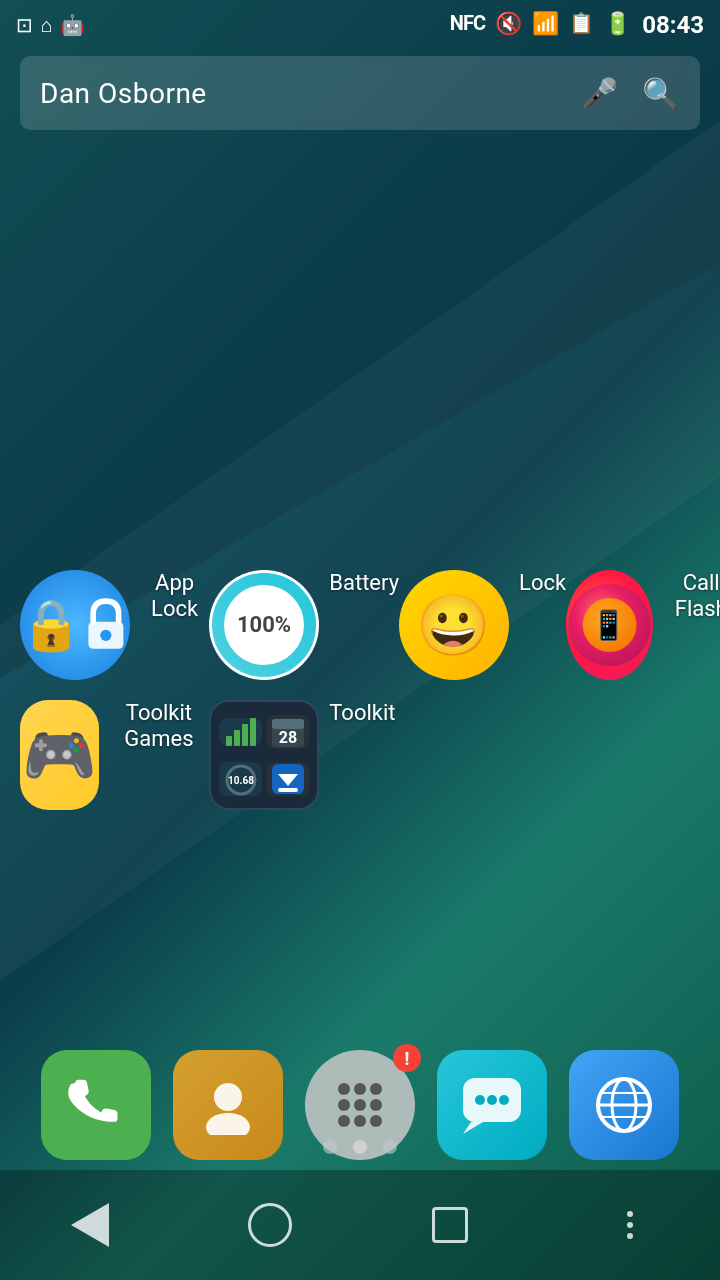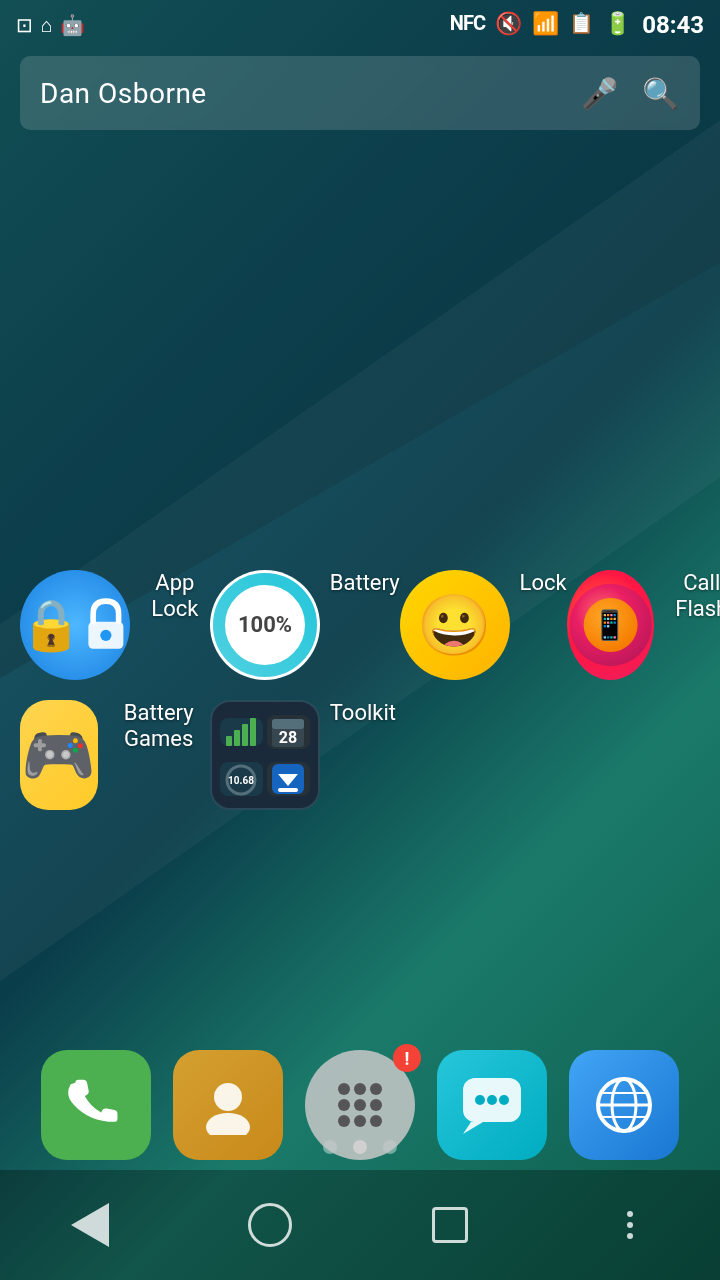--- a/index.html
+++ b/index.html
@@ -423,21 +423,21 @@
           <text x="55" y="68" text-anchor="middle" font-size="36" fill="white">📱</text>
         </svg>
       </div>
       <span class="app-label">Call Flash</span>
     </div>
 
     <div class="app-item">
       <div class="app-icon icon-games" style="font-size:60px;">
         🎮
       </div>
-      <span class="app-label">Battery Games</span>
+      <span class="app-label">Toolkit Games</span>
     </div>
 
     <div class="app-item">
       <div class="app-icon icon-toolkit">
 
         <div class="toolkit-cell" style="background:#1a3a4a;">
           <svg width="34" height="28" viewBox="0 0 34 28">
             <rect x="2" y="18" width="6" height="10" fill="#4caf50" rx="1"></rect>
             <rect x="10" y="12" width="6" height="16" fill="#4caf50" rx="1"></rect>
             <rect x="18" y="6" width="6" height="22" fill="#4caf50" rx="1"></rect>

